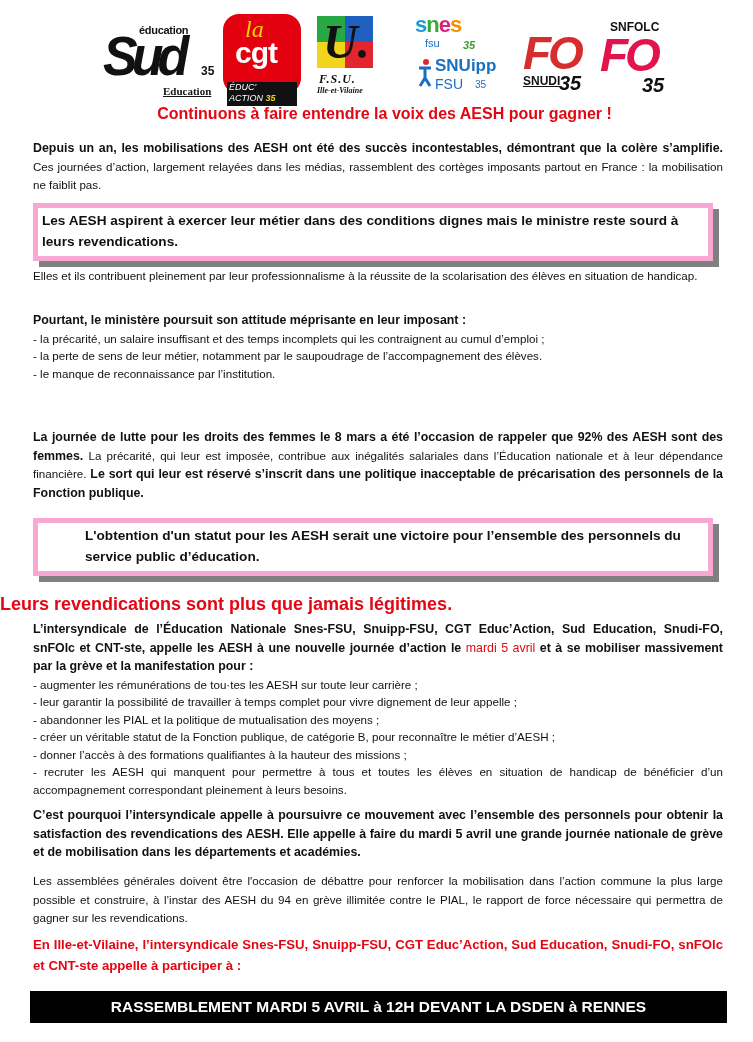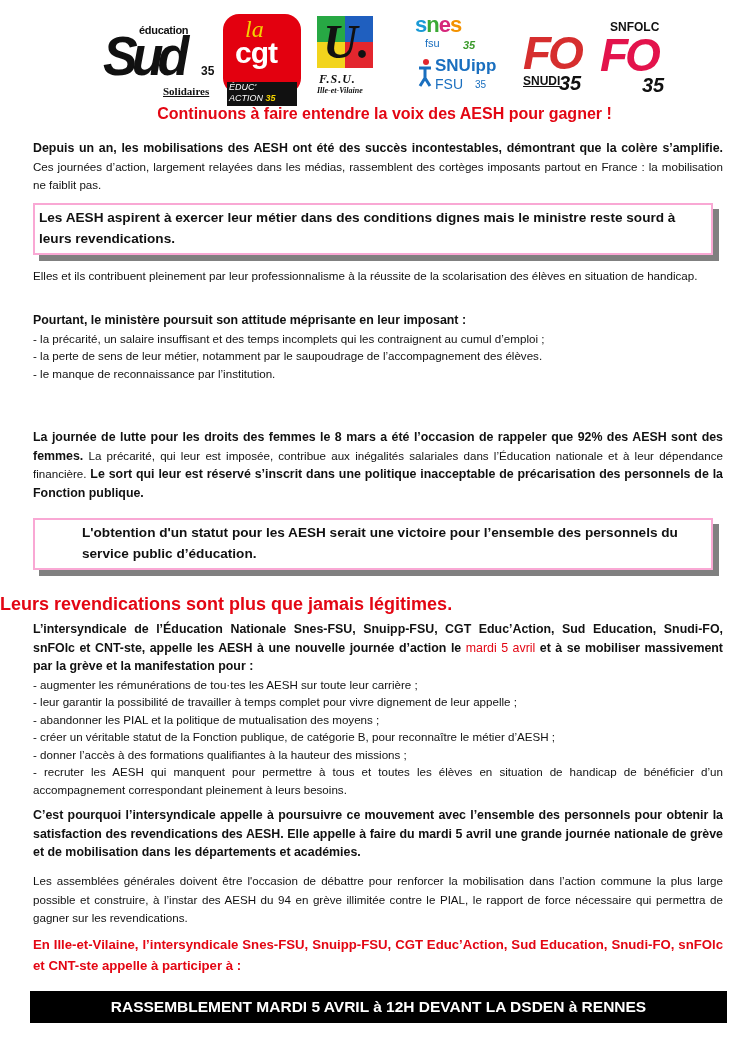--- a/index.html
+++ b/index.html
@@ -43,40 +43,40 @@
   .fo .small { position: absolute; font-size: 12px; font-weight: bold; }
   .fo .n35 { position: absolute; font-size: 20px; font-weight: bold; font-style: italic; }
 
   
   .title { position: absolute; top: 105px; left: 8px; width: 753px; text-align: center; color: #e30613; font-size: 16px; font-weight: bold; }
   .para { position: absolute; left: 33px; width: 690px; font-size: 12.4px; line-height: 18.5px; text-align: justify; }
   .b { font-weight: bold; }
   .n { font-weight: normal; font-size: 11.6px; }
   .red { color: #e30613; }
 
-  .box { position: absolute; left: 33px; width: 680px; background: #fff; border: 2px solid #f9a8d4; box-shadow: 6px 6px 0 #808080; padding: 2px 4px 4px 4px; box-sizing: border-box; font-weight: bold; font-size: 13.6px; line-height: 21px; }
+  .box { position: absolute; left: 33px; width: 680px; background: #fff; border: 5px solid #f9a8d4; box-shadow: 6px 6px 0 #808080; padding: 2px 4px 4px 4px; box-sizing: border-box; font-weight: bold; font-size: 13.6px; line-height: 21px; }
 
   .subhead { position: absolute; top: 594px; left: 0; width: 753px; text-align: left; color: #e30613; font-size: 18px; font-weight: bold; }
 
   .list { margin: 0; padding: 0; list-style: none; }
   .list li { font-size: 11.6px; line-height: 17.6px; }
 
   .banner { position: absolute; left: 30px; top: 991px; width: 697px; height: 32px; background: #000; color: #fff; font-weight: bold; font-size: 15.5px; text-align: center; line-height: 32px; }
 </style>
 </head>
 <body>
 
 <div class="page">
 
   <div class="logos">
     <div class="logo sud">
       <span class="edu">éducation</span>
       <span class="big">Sud</span>
       <span class="n35">35</span>
-      <span class="sol">Solidaires</span>
+      <span class="sol">Education</span>
     </div>
 
     <div class="logo cgt">
       <span class="la">la</span>
       <span class="c">cgt</span>
       <div class="band">
         <div>ÉDUC'</div>
         <div><span>ACTION</span> <b>35</b></div>
       </div>
     </div>

